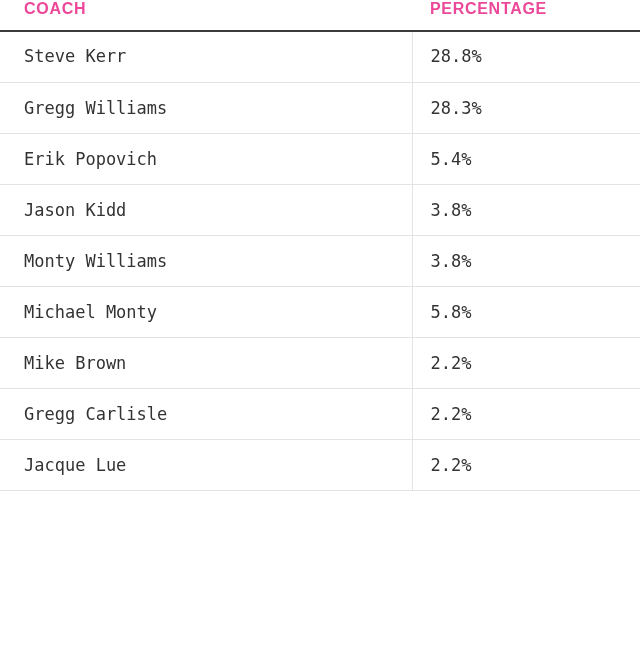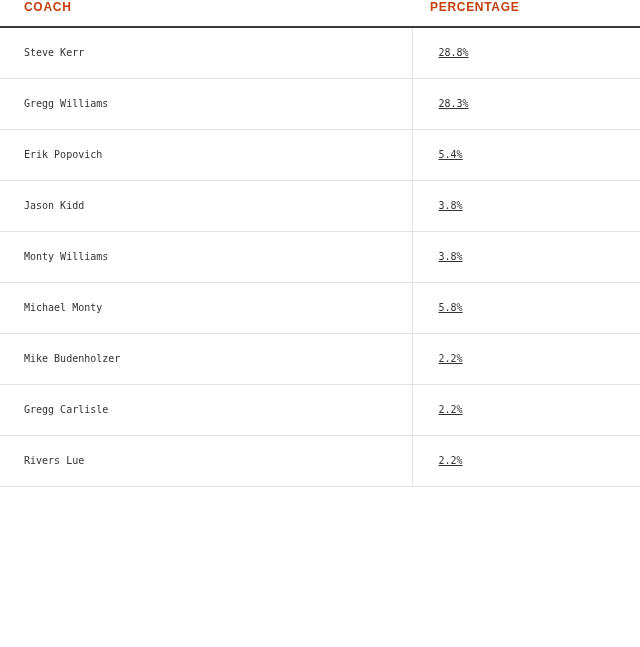--- a/index.html
+++ b/index.html
@@ -19,52 +19,51 @@
     box-sizing: border-box;
   }
   table.data-table {
     width: 100%;
     border-collapse: collapse;
     table-layout: fixed;
   }
   table.data-table th {
     text-align: left;
     font-family: "Liberation Sans", sans-serif;
-    font-size: 12px;
+    font-size: 16px;
     font-weight: bold;
     letter-spacing: 0.7px;
-    color: #c2410c;
+    color: #ec4899;
     padding: 0 0 12px 0;
     border-bottom: 2px solid #3b3b3b;
     vertical-align: bottom;
   }
   table.data-table th.col-coach {
     padding-left: 24px;
     width: 388px;
   }
   table.data-table th.col-pct {
     padding-left: 18px;
   }
   table.data-table td {
     font-family: "DejaVu Sans Mono", monospace;
-    font-size: 10px;
+    font-size: 17px;
     color: #333333;
     border-bottom: 1px solid #e3e3e3;
     height: 51px;
     vertical-align: middle;
     box-sizing: border-box;
   }
   table.data-table td.cell-coach {
     padding-left: 24px;
     border-right: 1px solid #e3e3e3;
     width: 388px;
   }
   table.data-table td.cell-pct {
-    padding-left: 26px;
-    text-decoration: underline;
+    padding-left: 18px;
   }
   table.data-table tr:first-child td {
     padding-top: 0;
   }
 </style>
 </head>
 <body>
 
 <div class="table-wrap">
   <table class="data-table">
@@ -93,26 +92,26 @@
       </tr>
       <tr>
         <td class="cell-coach">Monty Williams</td>
         <td class="cell-pct">3.8%</td>
       </tr>
       <tr>
         <td class="cell-coach">Michael Monty</td>
         <td class="cell-pct">5.8%</td>
       </tr>
       <tr>
-        <td class="cell-coach">Mike Budenholzer</td>
+        <td class="cell-coach">Mike Brown</td>
         <td class="cell-pct">2.2%</td>
       </tr>
       <tr>
         <td class="cell-coach">Gregg Carlisle</td>
         <td class="cell-pct">2.2%</td>
       </tr>
       <tr>
-        <td class="cell-coach">Rivers Lue</td>
+        <td class="cell-coach">Jacque Lue</td>
         <td class="cell-pct">2.2%</td>
       </tr>
     </tbody>
   </table>
 </div>
 
 </body></html>

